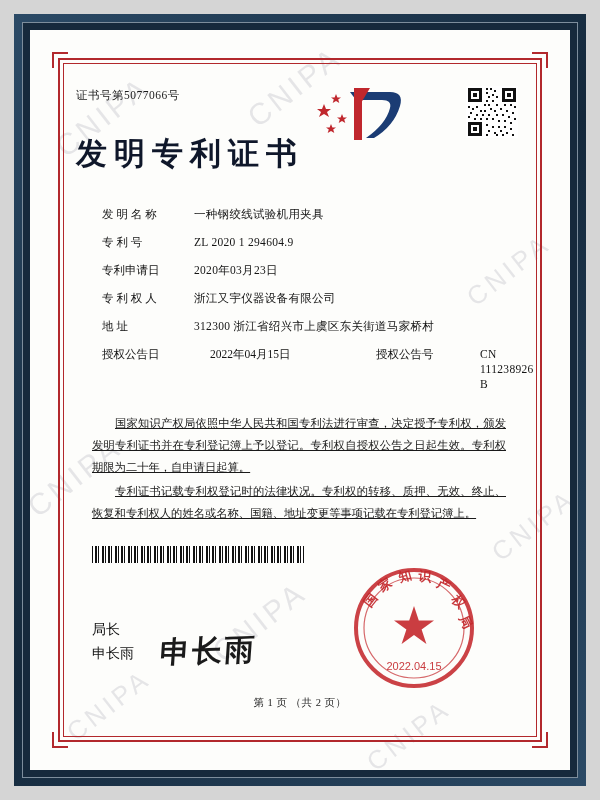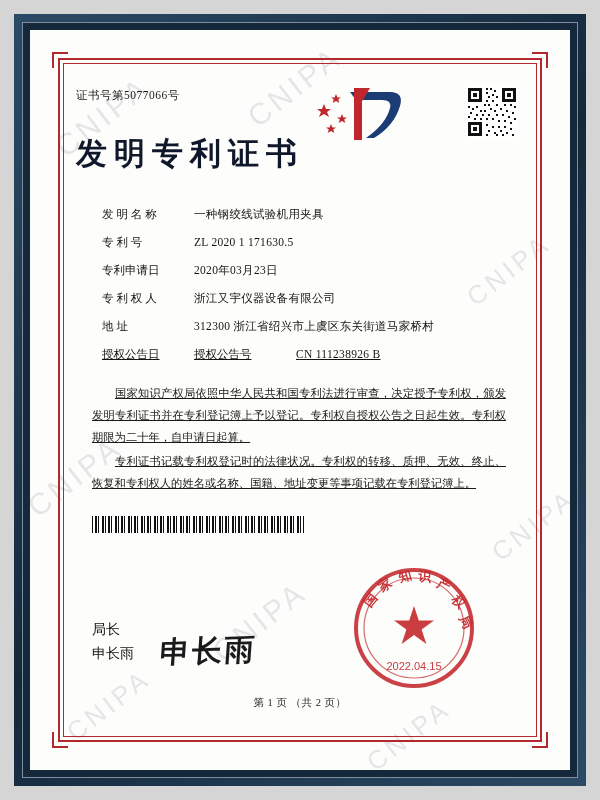--- a/index.html
+++ b/index.html
@@ -136,21 +136,21 @@
     width: 92px;
     flex: 0 0 92px;
     display: flex;
     justify-content: space-between;
     letter-spacing: 0px;
     white-space: nowrap;
     margin-left: 12px;
   }
   .val { flex: 1 1 auto; letter-spacing: .3px; }
 
-  .row.two { gap: 0; text-decoration: underline; }
+  .row.two { gap: 16px; }
   .row .lbl2 {
     width: 80px;
     flex: 0 0 80px;
     display: flex;
     justify-content: space-between;
     white-space: nowrap;
   }
   .val2 { flex: 0 0 auto; }
 
   .paras {
@@ -327,38 +327,39 @@
 
       <div class="title">发明专利证书</div>
 
       <div class="fields">
         <div class="row">
           <div class="lbl">发 明 名 称</div>
           <div class="val">一种钢绞线试验机用夹具</div>
         </div>
         <div class="row">
           <div class="lbl">专  利  号</div>
-          <div class="val">ZL 2020 1 171630.5</div>
+          <div class="val">ZL 2020 1 294604.9</div>
         </div>
         <div class="row">
           <div class="lbl">专利申请日</div>
           <div class="val">2020年03月23日</div>
         </div>
         <div class="row">
           <div class="lbl">专 利 权 人</div>
           <div class="val">浙江又宇仪器设备有限公司</div>
         </div>
         <div class="row">
           <div class="lbl">地        址</div>
           <div class="val">312300 浙江省绍兴市上虞区东关街道马家桥村</div>
         </div>
         <div class="row two">
           <div class="lbl">授权公告日</div>
+          <div class="val2" style="width:150px">2022年04月15日</div>
           <div class="lbl2">授权公告号</div>
-          <div class="val" style="margin-left:22px">CN 111238926 B</div>
+          <div class="val" style="margin-left:8px">CN 111238926 B</div>
         </div>
       </div>
 
       <div class="paras">
         <p>国家知识产权局依照中华人民共和国专利法进行审查，决定授予专利权，颁发发明专利证书并在专利登记簿上予以登记。专利权自授权公告之日起生效。专利权期限为二十年，自申请日起算。</p>
         <p>专利证书记载专利权登记时的法律状况。专利权的转移、质押、无效、终止、恢复和专利权人的姓名或名称、国籍、地址变更等事项记载在专利登记簿上。</p>
       </div>
 
       <div class="barcode"></div>
 

